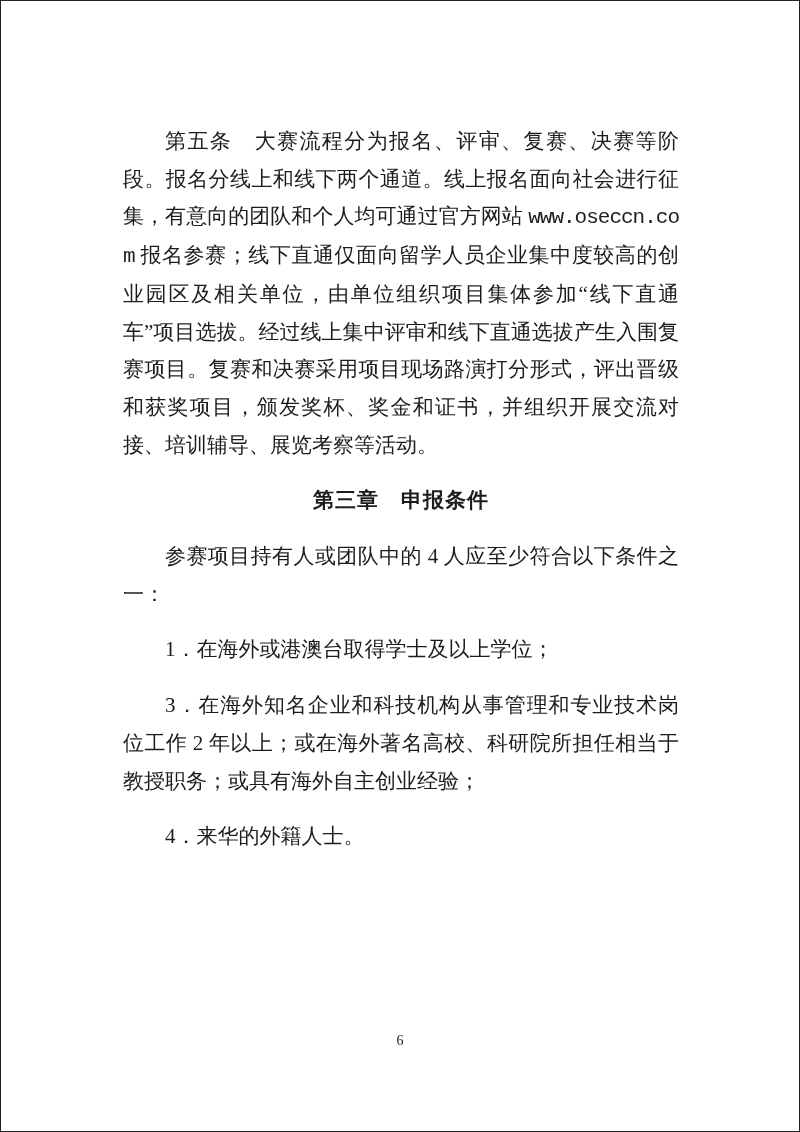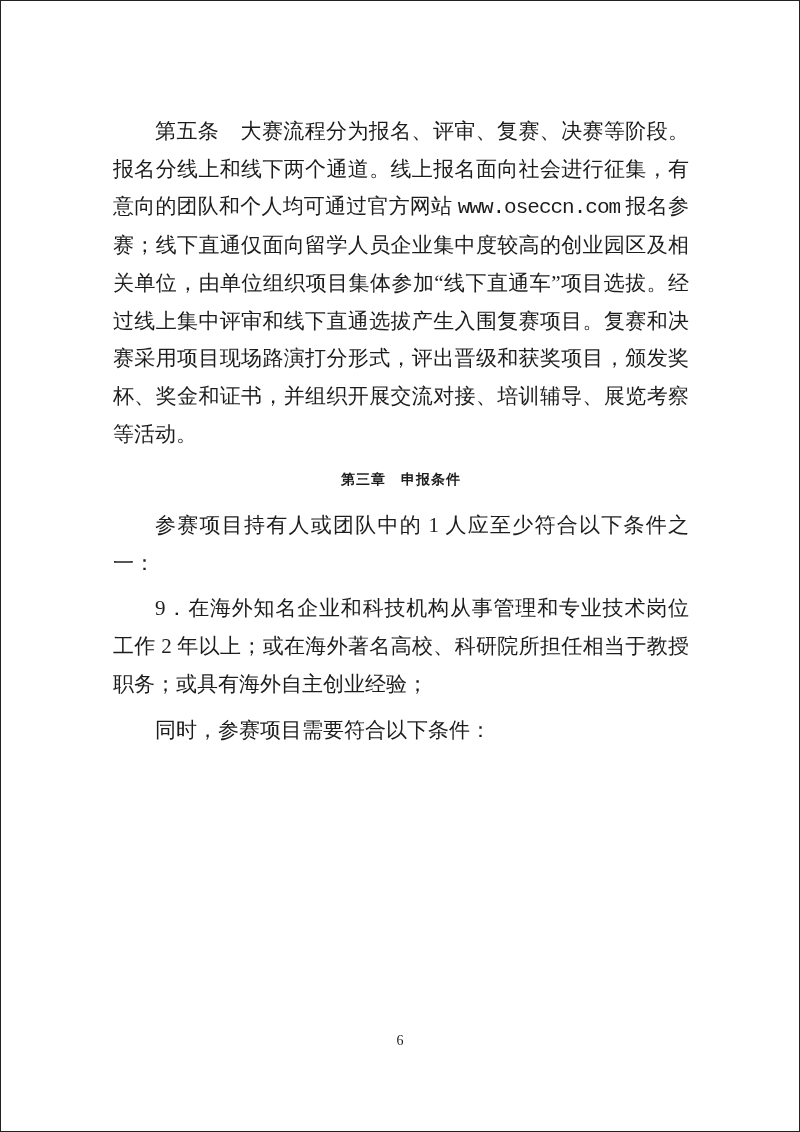--- a/index.html
+++ b/index.html
@@ -22,27 +22,27 @@
     position: absolute;
     left: 104px;
     top: 104px;
     width: 592px;
     font-size: 21px;
     line-height: 37.7px;
     text-align: justify;
     text-justify: inter-character;
   }
   .para {
-    margin: 8px;
+    margin: 18px;
     text-indent: 2em;
     word-break: break-all;
   }
   .chapter {
     margin: 7px 0 0 0;
-    font-size: 14px;
+    font-size: 21px;
     font-weight: bold;
     text-align: center;
     text-indent: 0;
     line-height: 37.7px;
     letter-spacing: 1px;
   }
   .mono {
     font-family: "Liberation Mono", "DejaVu Sans Mono", monospace;
     font-size: 21px;
     letter-spacing: -1px;
@@ -61,28 +61,29 @@
 <body>
 
 <div class="page">
   <div class="content">
 
     <p class="para"><span>第五条　大赛流程分为报名、评审、复赛、决赛等阶段。报名分线上和线下两个通道。线上报名面向社会进行征集，有意向的团队和个人均可通过官方网站 </span><span class="mono">www.oseccn.com</span><span> 报名参赛；线下直通仅面向留学人员企业集中度较高的创业园区及相关单位，由单位组织项目集体参加“线下直通车”项目选拔。经过线上集中评审和线下直通选拔产生入围复赛项目。复赛和决赛采用项目现场路演打分形式，评出晋级和获奖项目，颁发奖杯、奖金和证书，并组织开展交流对接、培训辅导、展览考察等活动。</span></p>
 
     <h2 class="chapter">第三章　申报条件</h2>
 
 
-    <p class="para">参赛项目持有人或团队中的 1 人应至少符合以下条件之一：</p>
+    <p class="para">参赛项目持有人或团队中的 4 人应至少符合以下条件之一：</p>
+
+    <p class="para">1．在海外或港澳台取得学士及以上学位；</p>
 
 
+    <p class="para">3．在海外知名企业和科技机构从事管理和专业技术岗位工作 2 年以上；或在海外著名高校、科研院所担任相当于教授职务；或具有海外自主创业经验；</p>
 
-    <p class="para">9．在海外知名企业和科技机构从事管理和专业技术岗位工作 2 年以上；或在海外著名高校、科研院所担任相当于教授职务；或具有海外自主创业经验；</p>
+    <p class="para">4．来华的外籍人士。</p>
 
-
-    <p class="para">同时，参赛项目需要符合以下条件：</p>
 
 
 
 
   </div>
 
   <div class="page-number">6</div>
 </div>
 
 </body></html>

